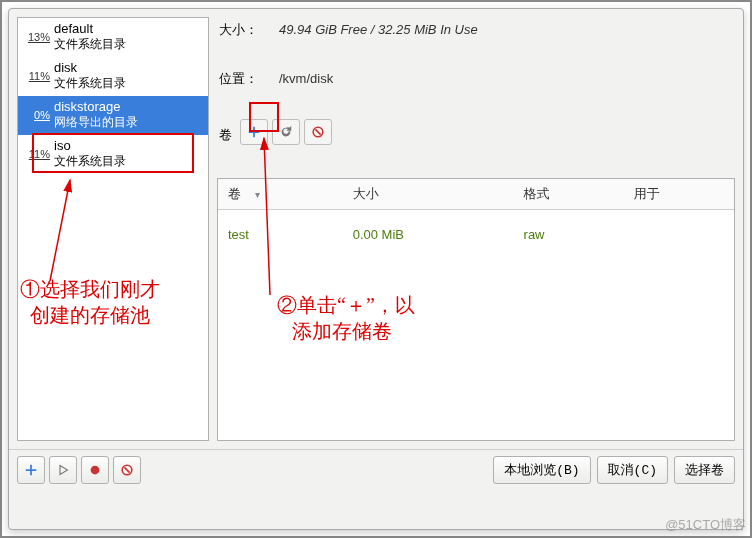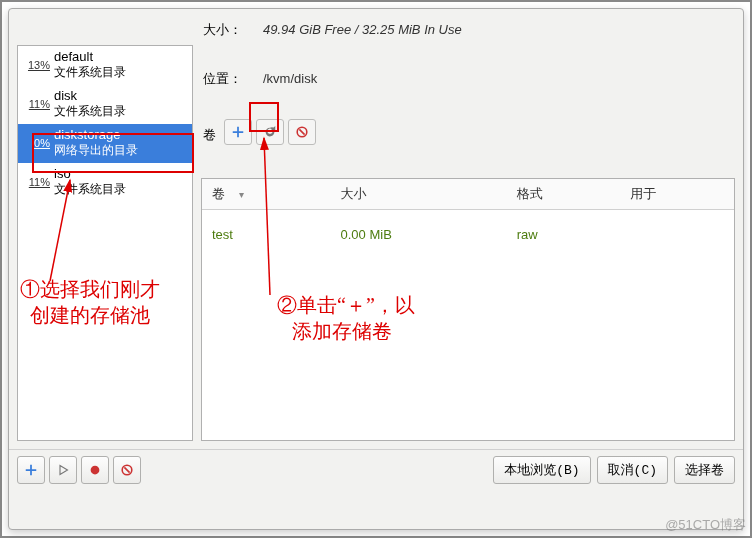--- a/index.html
+++ b/index.html
@@ -45,24 +45,23 @@
       cursor: pointer;
     }
     .content {
       display: flex;
       flex-direction: row;
       height: 440px;
       padding: 8px;
       gap: 8px;
     }
     .left-panel {
-      width: 176px;
+      width: 192px;
       display: flex;
       flex-direction: column;
-      margin-top: 28px;
     }
     .pool-list {
       flex: 1;
       background: #fff;
       border: 1px solid #b0b0b0;
       overflow: hidden;
     }
     .pool-item {
       display: flex;
       flex-direction: row;

